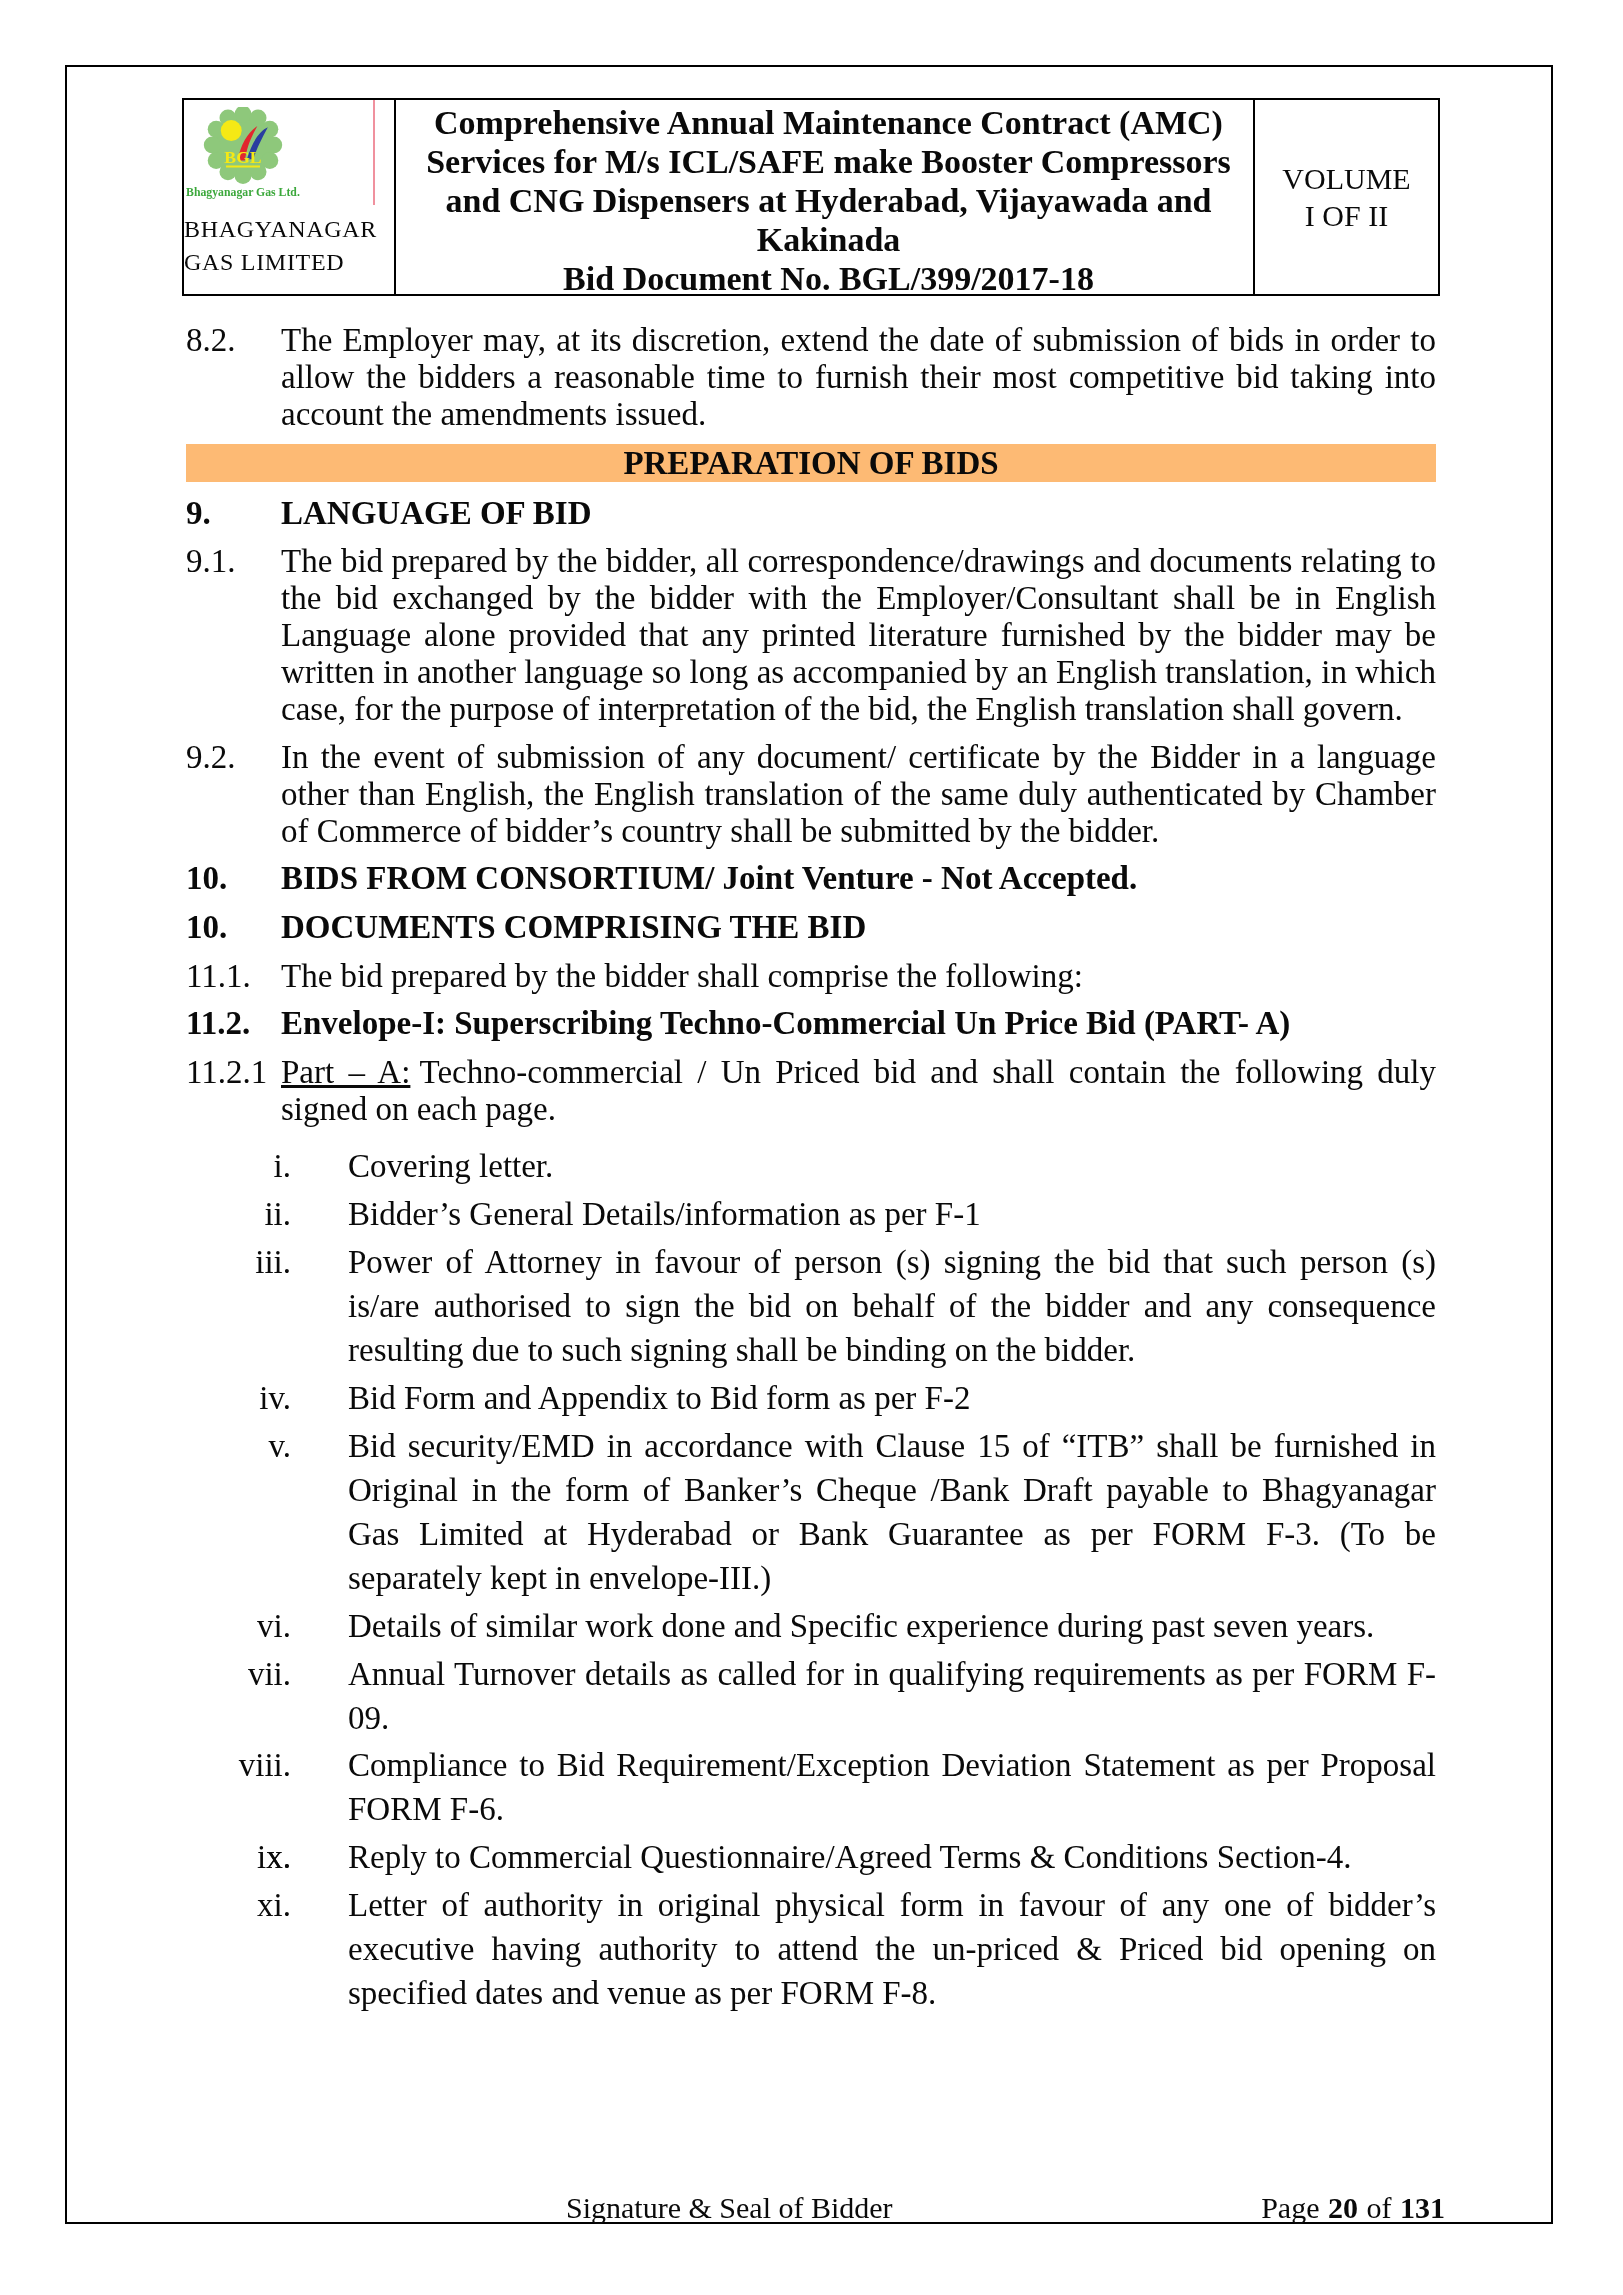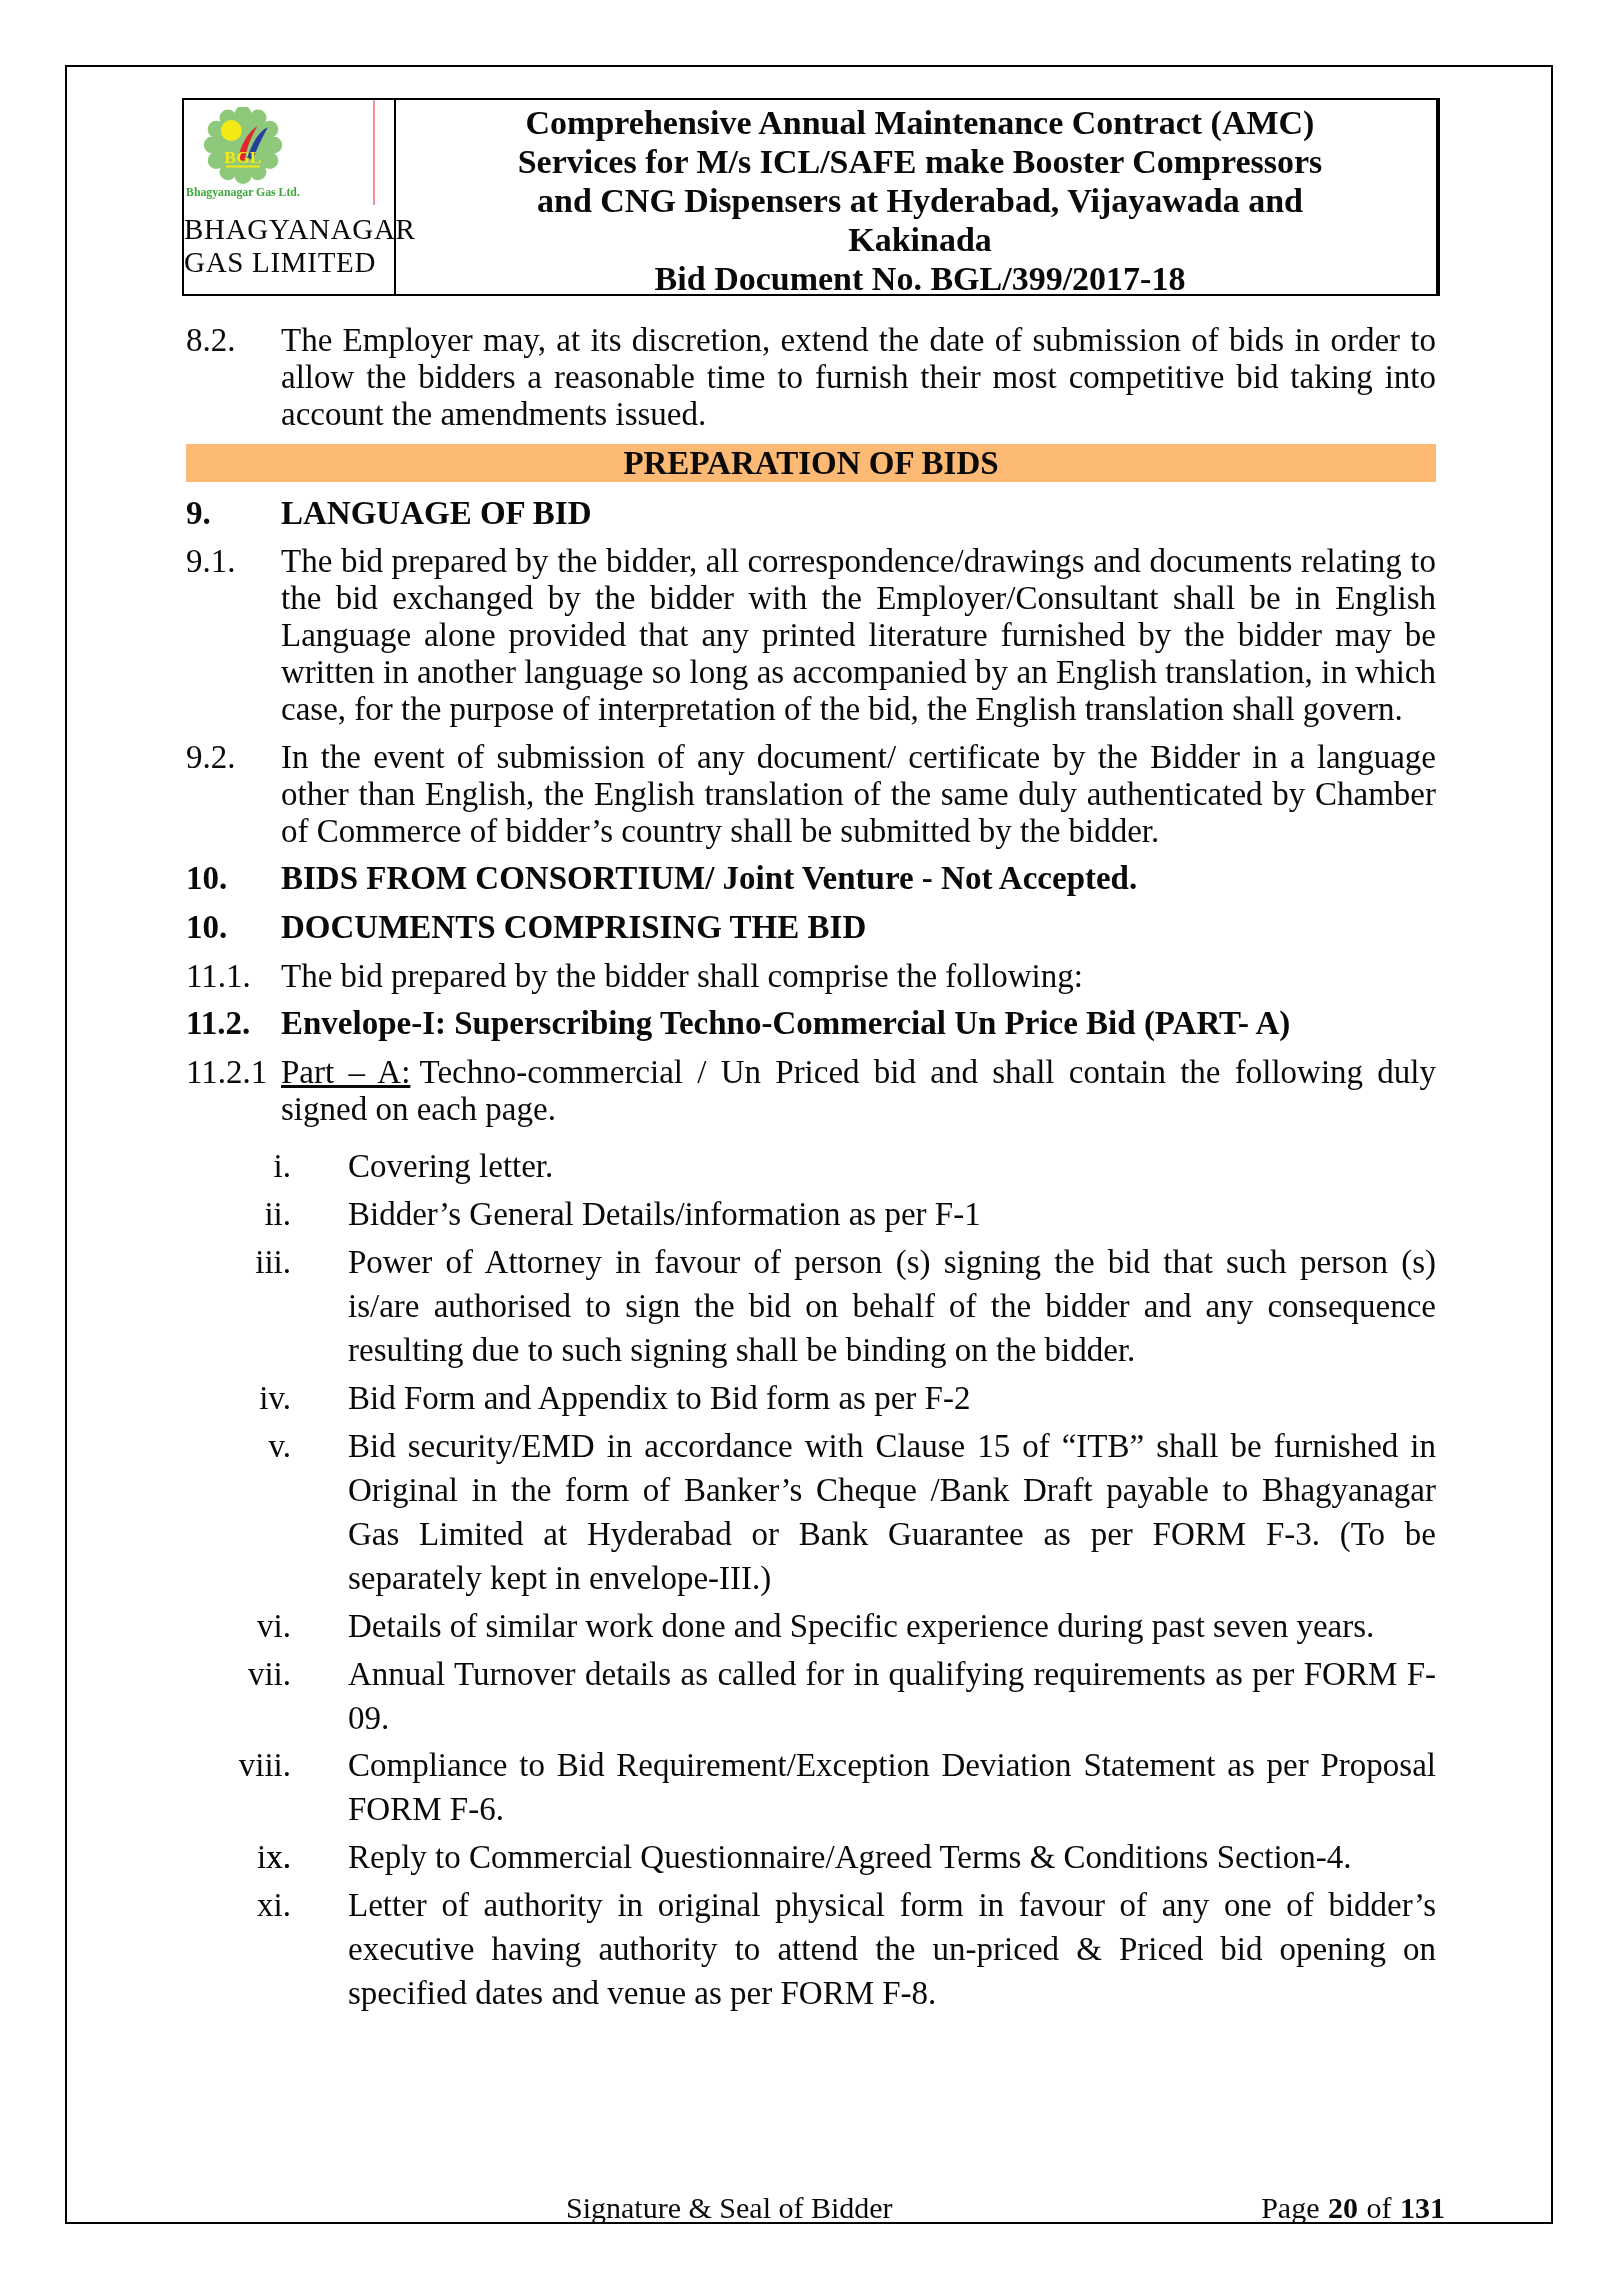--- a/index.html
+++ b/index.html
@@ -37,21 +37,21 @@
     text-align: left;
   }
   .pink-line {
     position: absolute;
     left: 189px; top: 0;
     width: 2px; height: 105px;
     background: #f0919e;
   }
   .logo-svg { margin-top: 6.5px; }
   .company-name {
-    font-size: 29px;
+    font-size: 24px;
     line-height: 33px;
     letter-spacing: 0.7px;
     margin-top: 6.5px;
     font-family: Liberation Serif, serif;
   }
   .cell-title {
     flex: 1;
     border-right: 2px solid #000000;
     box-sizing: border-box;
     text-align: center;
@@ -173,20 +173,24 @@
         <div>GAS LIMITED</div>
       </div>
     </div>
     <div class="cell-title">
       <div class="title-line">Comprehensive Annual Maintenance Contract (AMC)</div>
       <div class="title-line">Services for M/s ICL/SAFE make Booster Compressors</div>
       <div class="title-line">and CNG Dispensers at Hyderabad, Vijayawada and</div>
       <div class="title-line">Kakinada</div>
       <div class="title-line">Bid Document No. BGL/399/2017-18</div>
     </div>
+    <div class="cell-volume">
+      <div>VOLUME</div>
+      <div>I OF II</div>
+    </div>
   </div>
 
   <div class="doc-body">
 
     <div class="para">
       <span class="num">8.2.</span>
       <span>The Employer may, at its discretion, extend the date of submission of bids in order to allow the bidders a reasonable time to furnish their most competitive bid taking into account the amendments issued.</span>
     </div>
 
     <div class="banner">PREPARATION OF BIDS</div>

